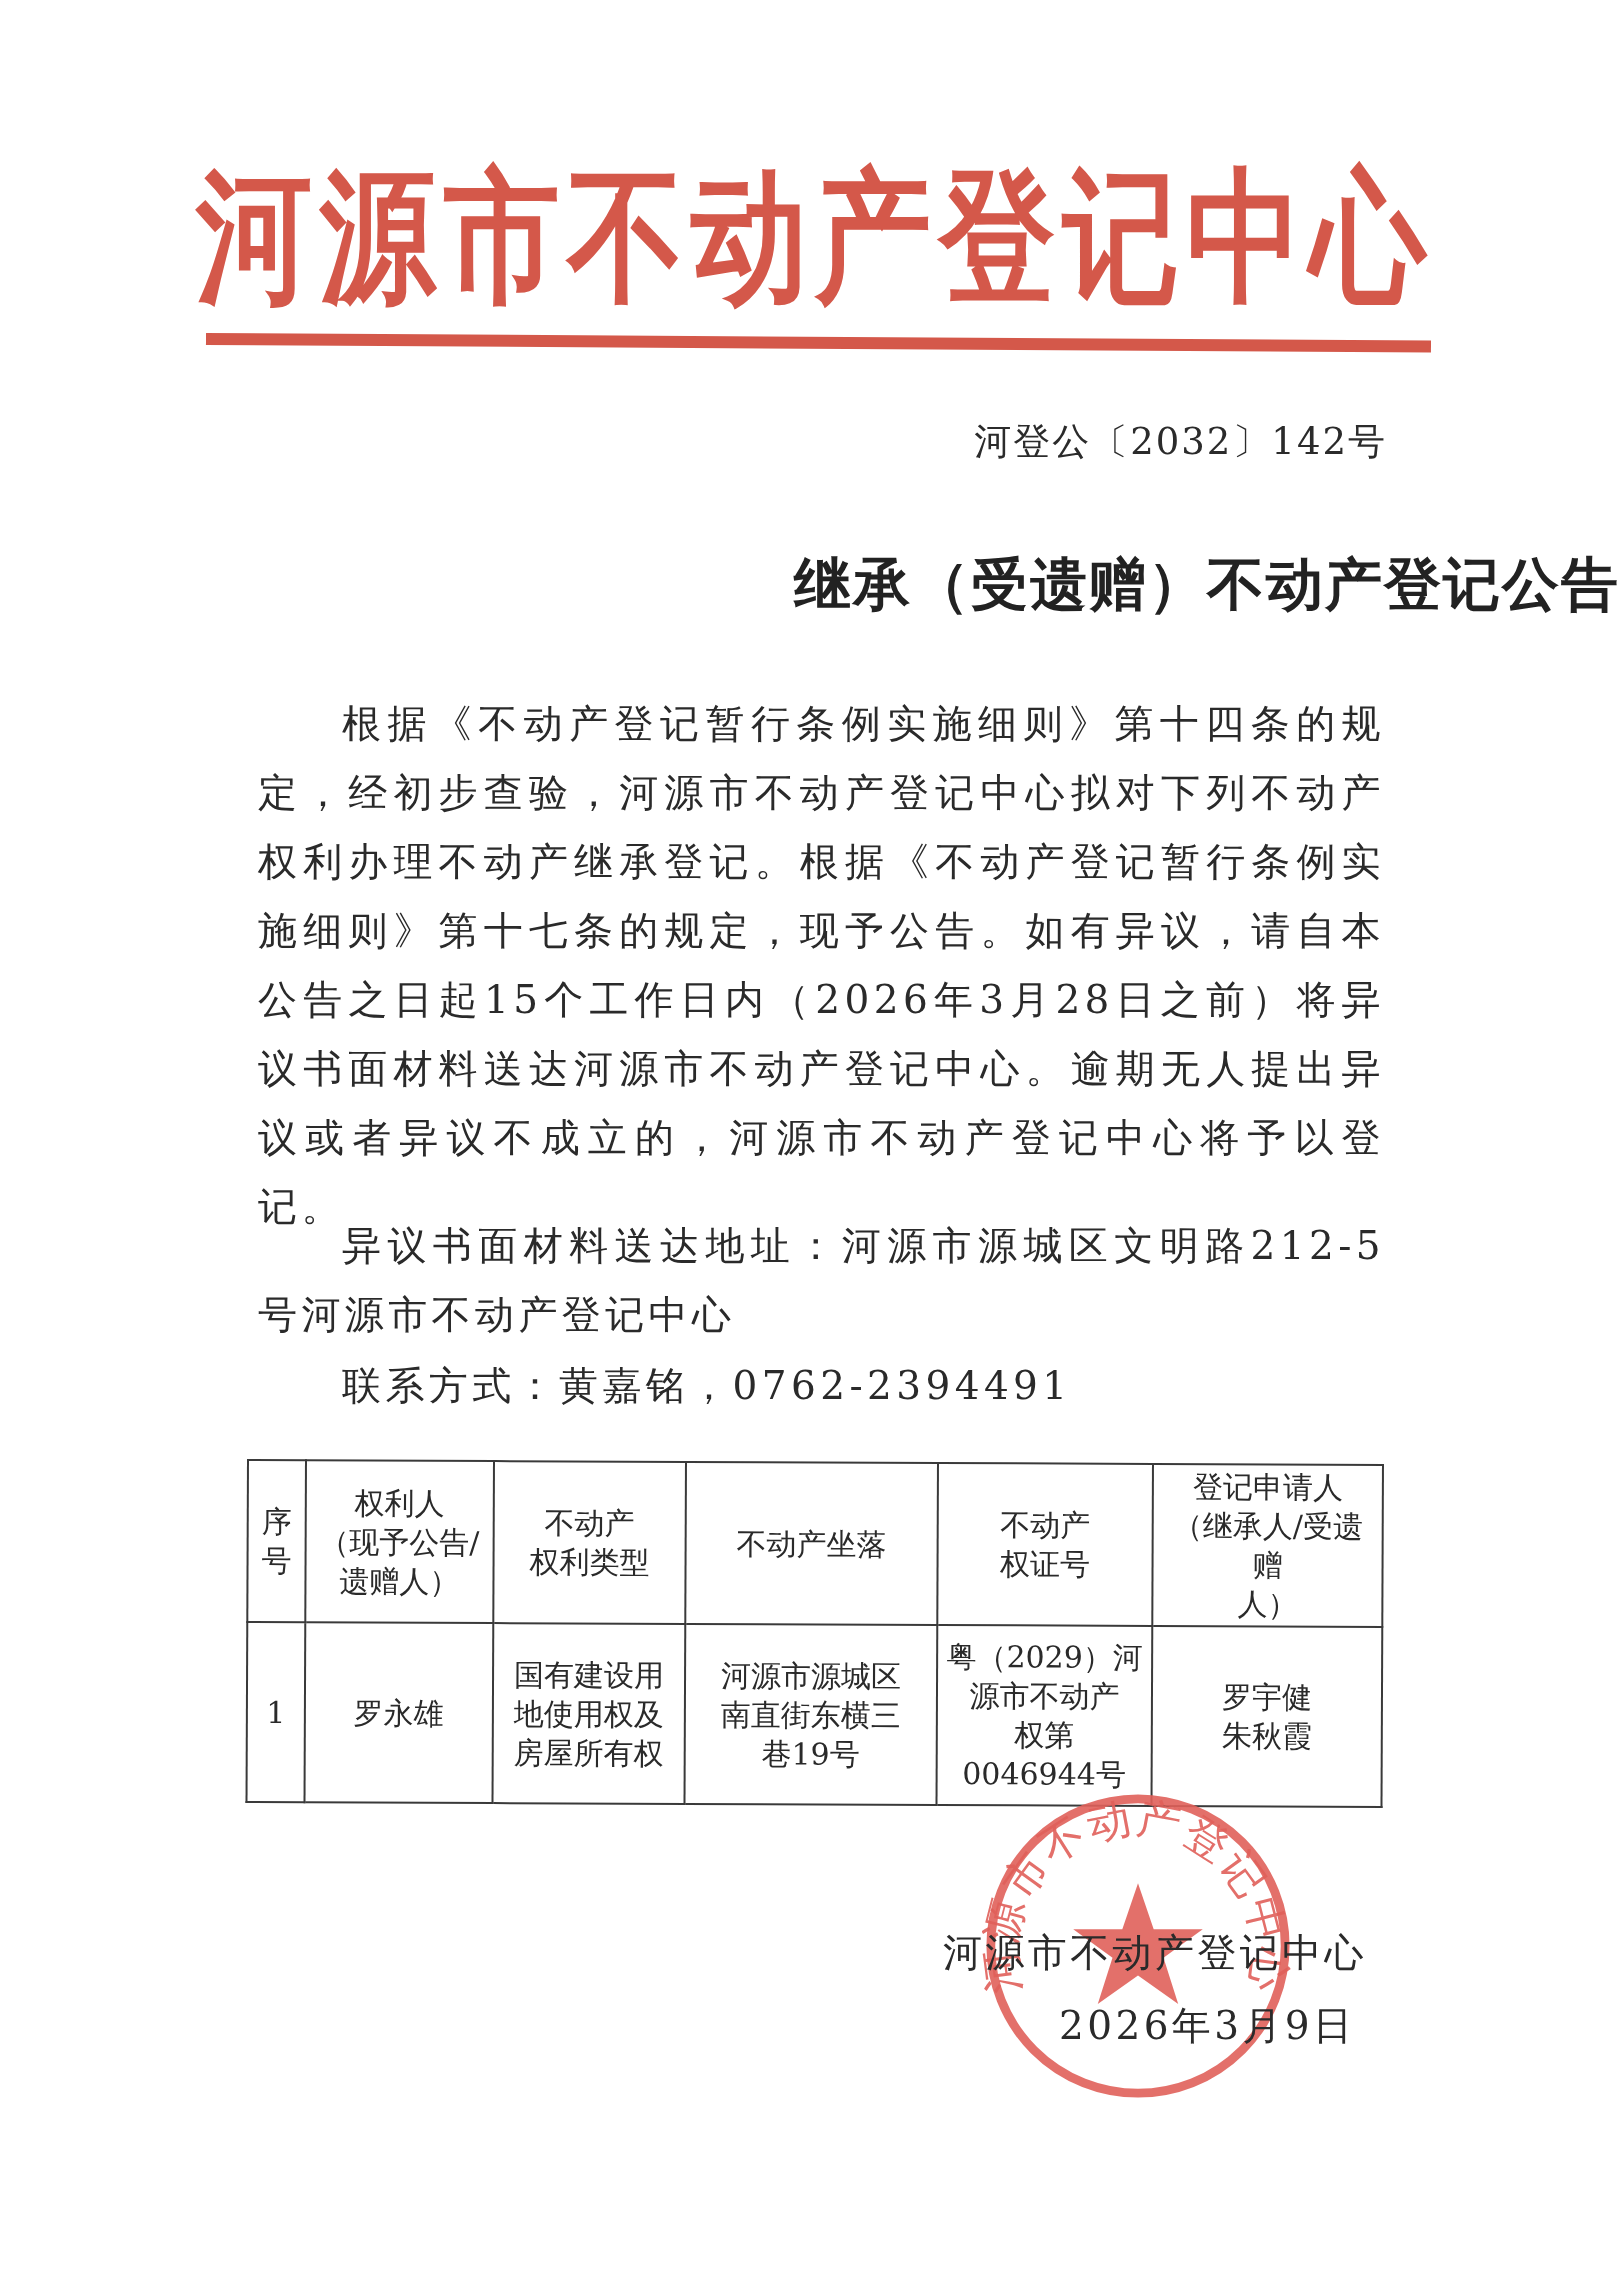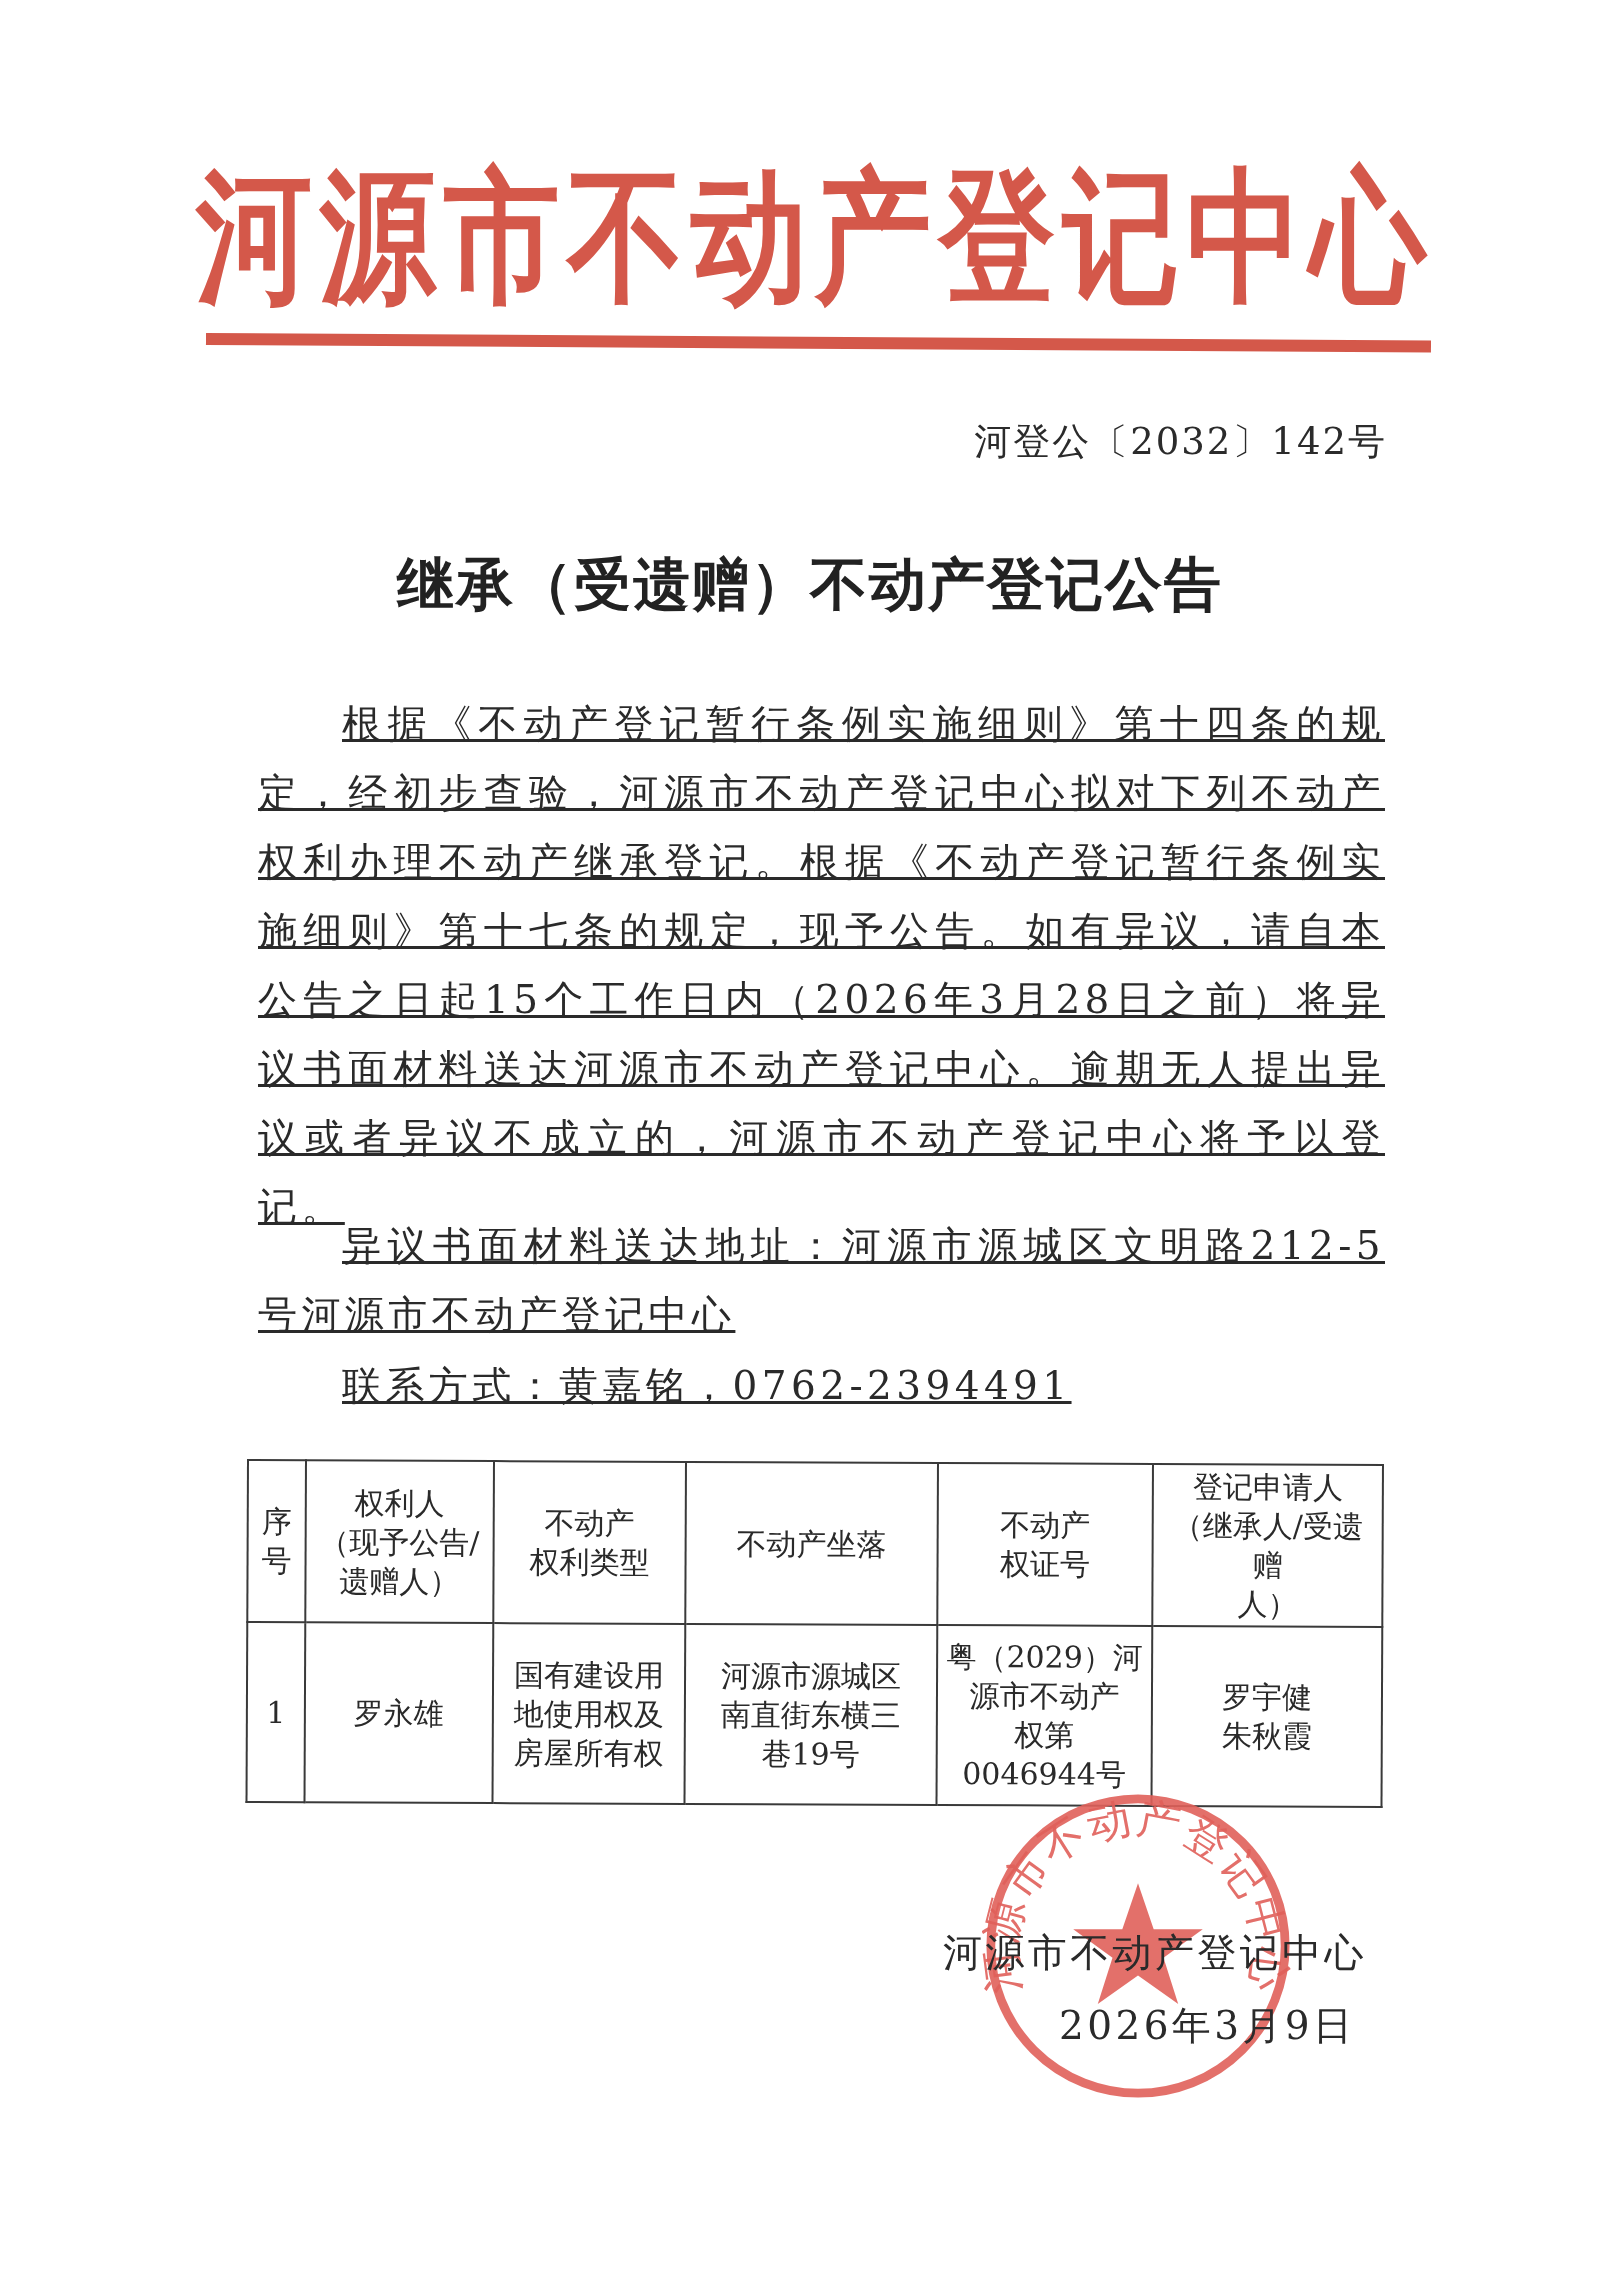--- a/index.html
+++ b/index.html
@@ -25,30 +25,29 @@
     left: 206px; top: 333px; width: 1225px; height: 11.8px;
     background: #d4584a;
     transform: rotate(0.35deg); transform-origin: left center;
   }
   .doc-number {
     right: 233px; top: 417px;
     font-size: 37px; letter-spacing: 2px;
     color: #2b2b2b;
   }
   .doc-title {
-    left: 0; width: 1620px; top: 547px; text-align: center;
+    left: 0; width: 1620px; top: 547px; text-align: right;
     font-size: 57px; font-weight: bold; color: #222;
     letter-spacing: 2px;
   }
   .body-text {
     left: 258px; width: 1127px;
     font-size: 39px; line-height: 69px; color: #2a2a2a;
     letter-spacing: 4.4px;
     text-align: justify;
-    text-decoration: underline;
   }
   .para { text-indent: 84px; margin: 0; }
   .p1 { top: 689px; }
   .p2 { top: 1211px; }
   .p3 { top: 1351px; }
 
   table.notice {
     position: absolute; left: 247px; top: 1459px;
     width: 1137px; border-collapse: collapse;
     font-size: 30px; color: #2a2a2a;

